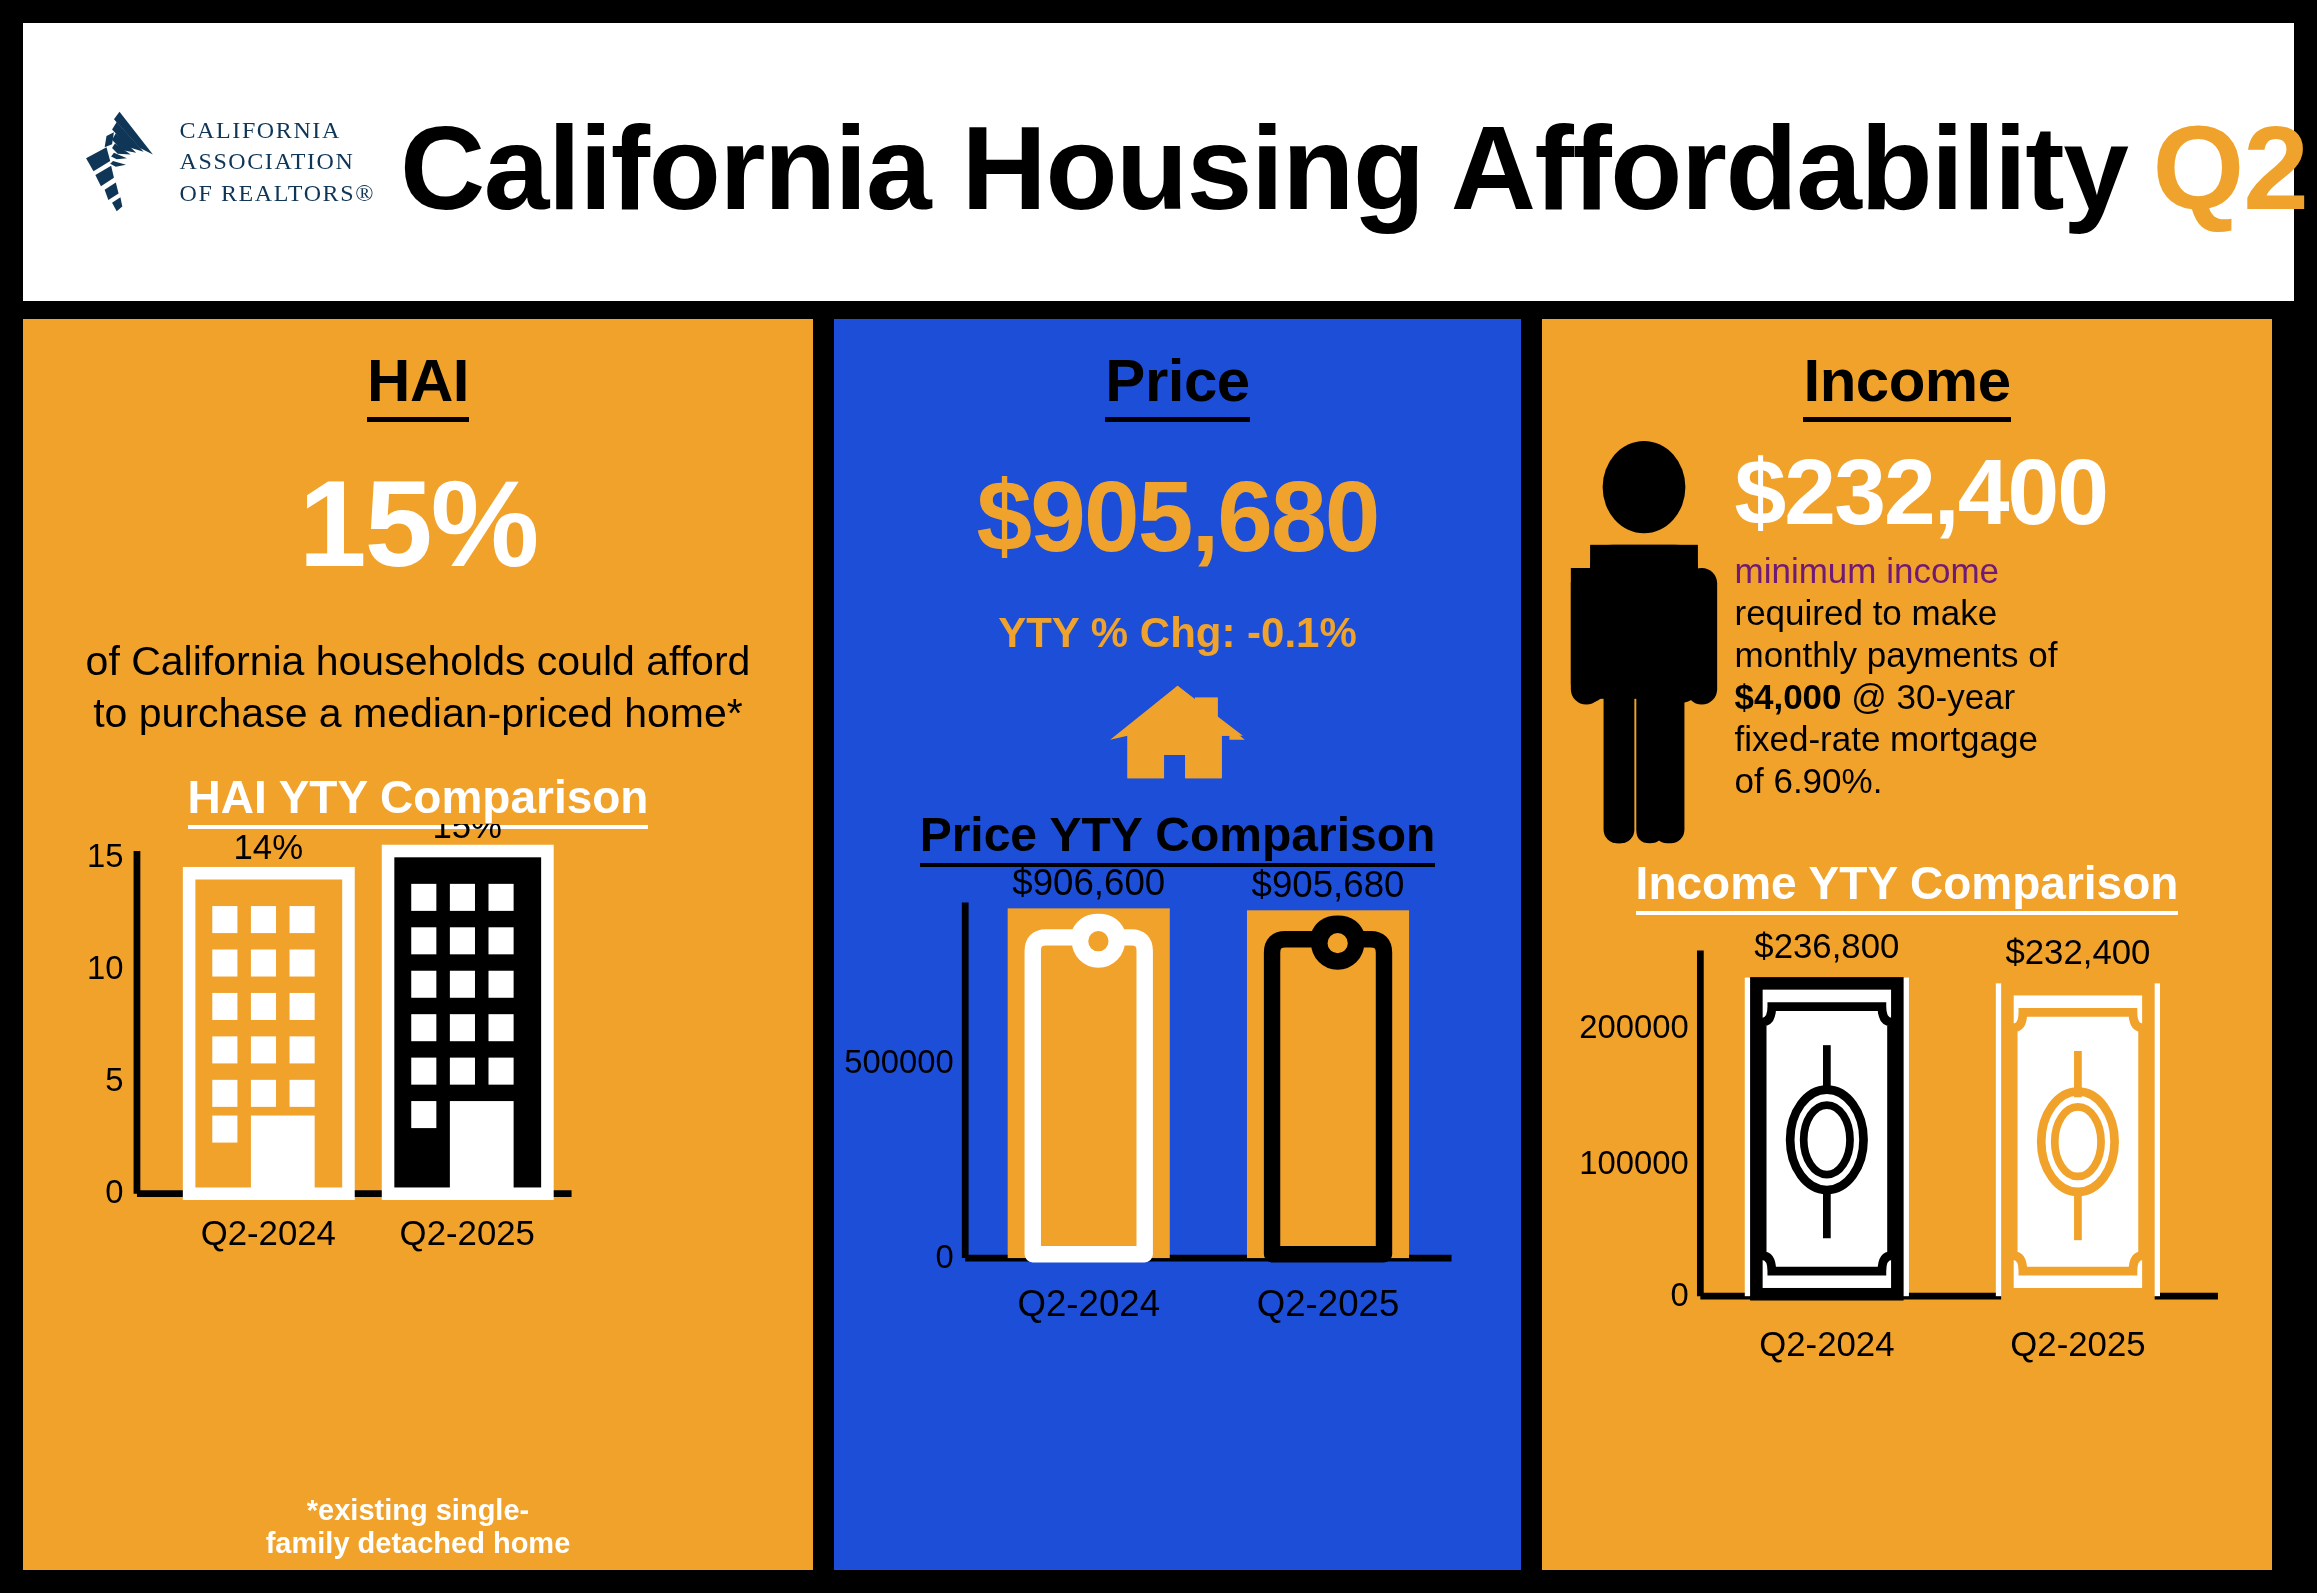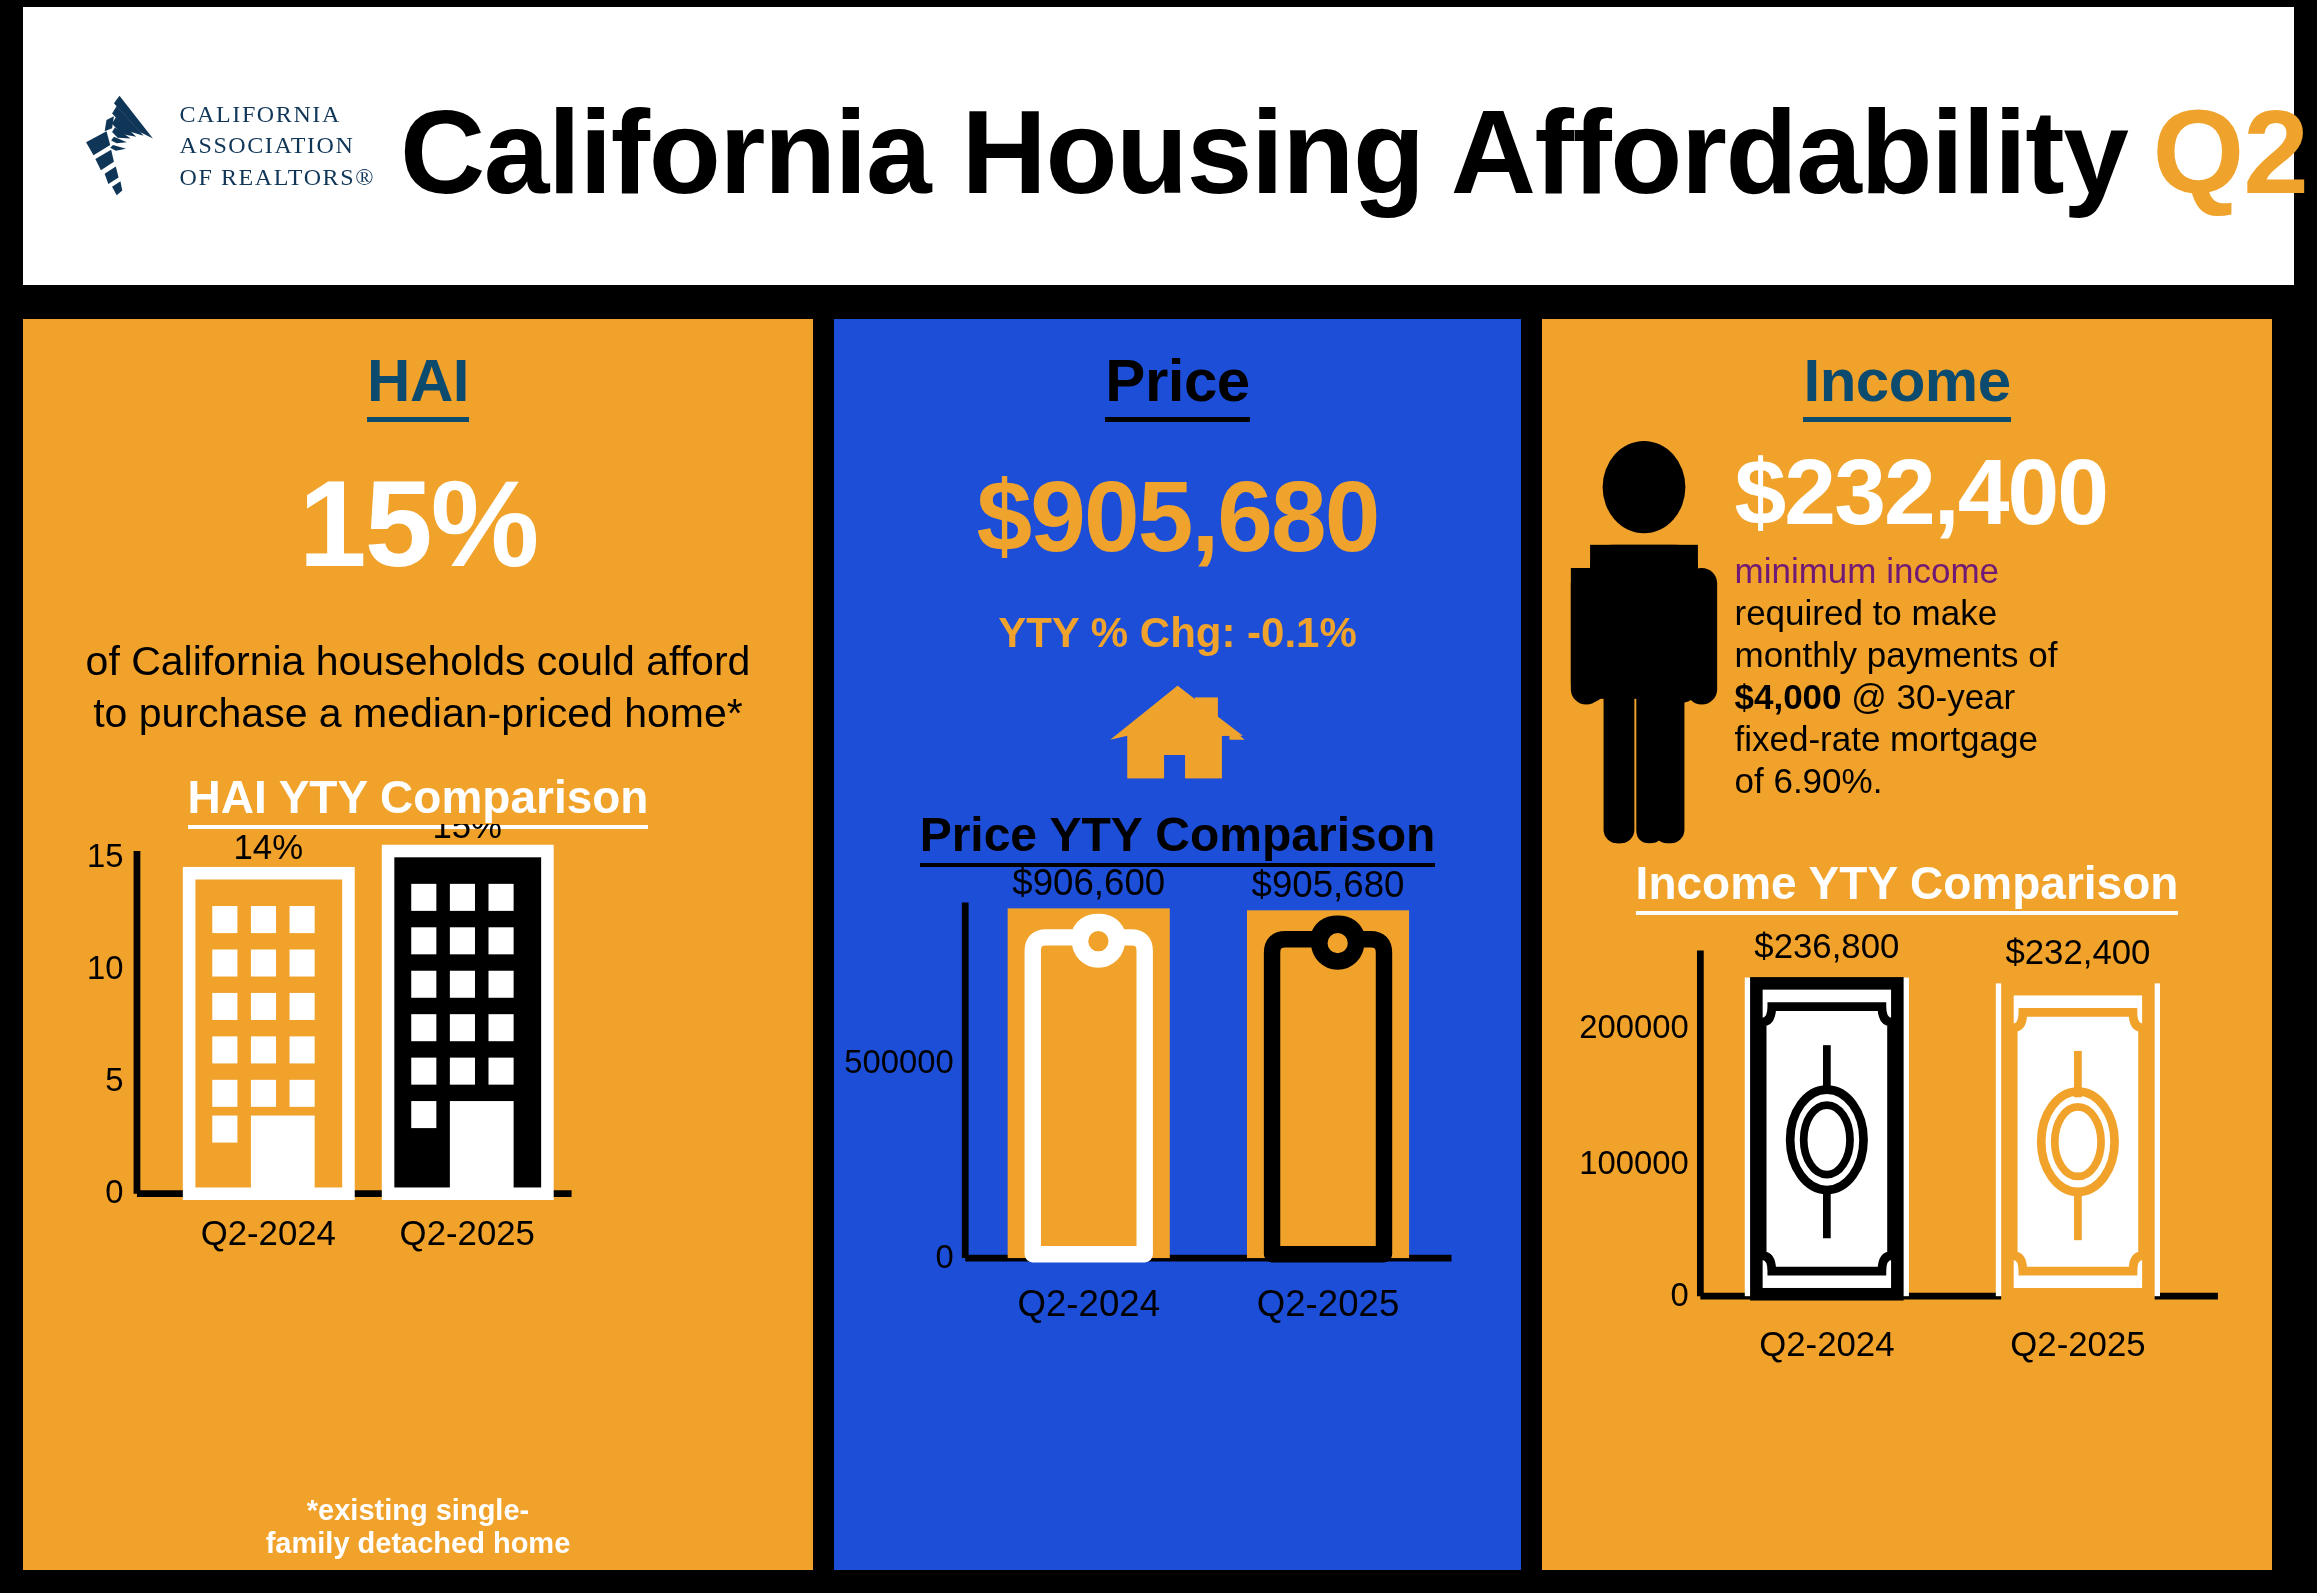--- a/index.html
+++ b/index.html
@@ -12,21 +12,21 @@
   }
   #page {
     position: relative;
     width: 2317px; height: 1593px;
     background: #000000;
   }
 
   
   #header {
     position: absolute;
-    left: 23px; top: 7px;
+    left: 23px; top: 23px;
     width: 2271px; height: 278px;
     background: #ffffff;
     display: flex;
     align-items: center;
     padding-left: 50px;
   }
   #logo-block {
     display: flex;
     align-items: center;
     gap: 13.5px;
@@ -90,21 +90,21 @@
     text-align: center;
     font-size: 60px;
     font-weight: bold;
     padding-top: 27px;
     letter-spacing: -0.5px;
   }
   .panel-title span {
     border-bottom: 5.8px solid currentColor;
     padding-bottom: 2.9px;
   }
-  .title-white { color: #0c4a6e; }
+  .title-white { color: #000000; }
   .title-black { color: #000000; }
 
   
   #hai-big {
     text-align: center;
     color: #ffffff;
     font-size: 122px;
     font-weight: bold;
     margin-top: 39px;
     letter-spacing: -1.9px;

